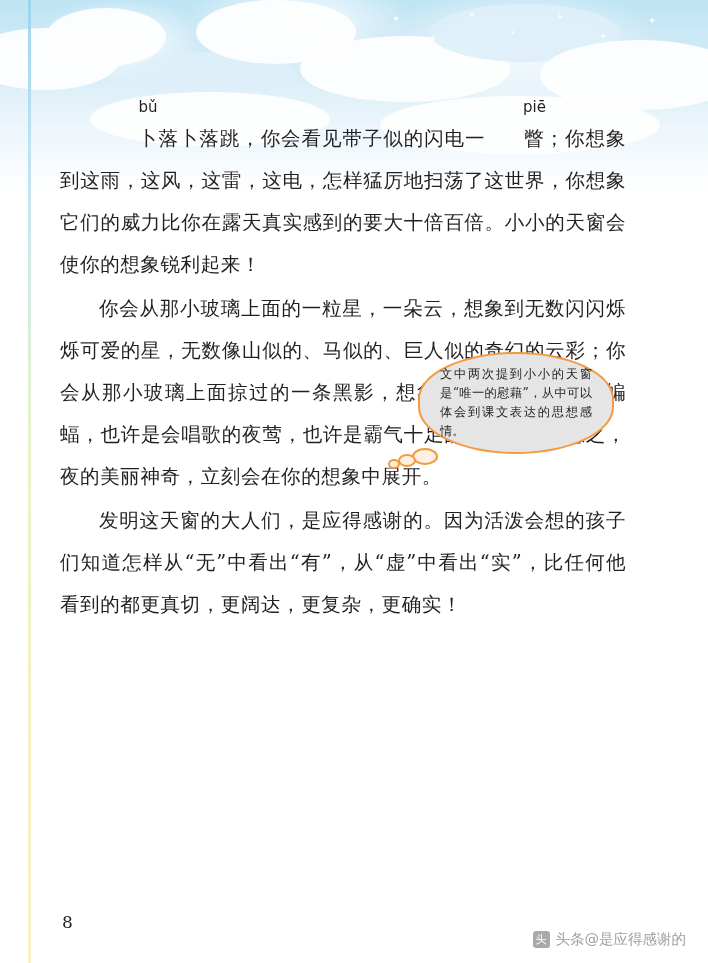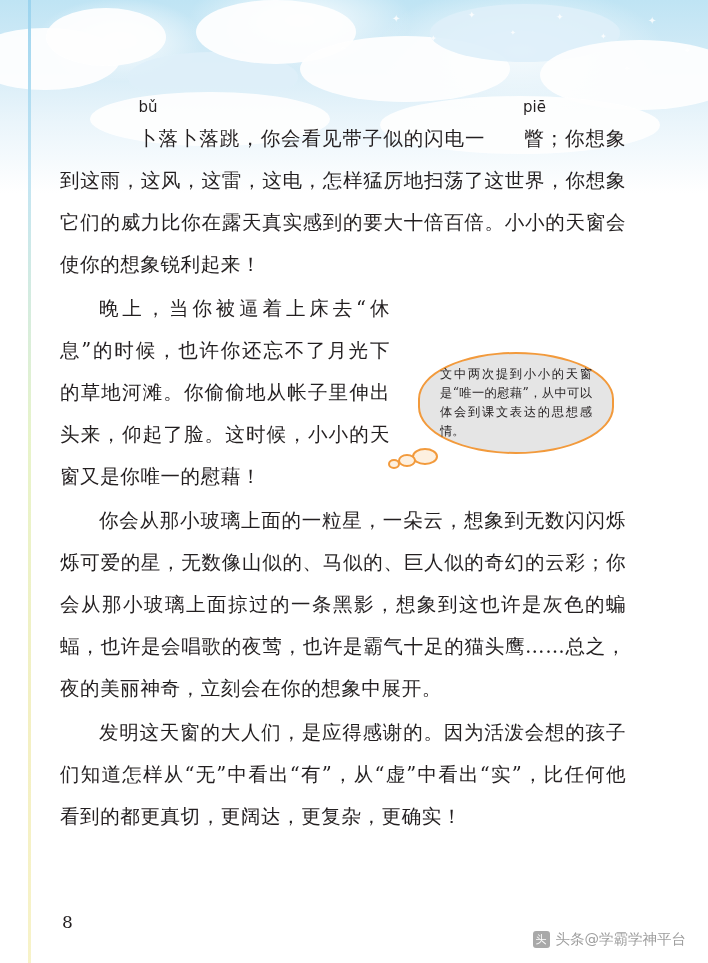--- a/index.html
+++ b/index.html
@@ -204,23 +204,20 @@
   <div class="star" style="left:624px; top:64px; font-size:7px;">✦</div>
 
   <div class="left-stripe"></div>
 
   <div class="content">
 
     <p class="para indent">
       <span class="ruby"><span class="rt">bǔ</span><span>卜</span></span><span>落卜落跳，你会看见带子似的闪电一</span><span class="ruby"><span class="rt">piē</span><span>瞥</span></span><span>；你想象到这雨，这风，这雷，这电，怎样猛厉地扫荡了这世界，你想象它们的威力比你在露天真实感到的要大十倍百倍。小小的天窗会使你的想象锐利起来！</span>
     </p>
 
-    <p class="para indent">
-      <span class="wrap-float"></span><span>晚上，当你被逼着上床去“休息”的时候，也许你还忘不了月光下的草地河滩。你偷偷地从帐子里伸出头来，仰起了脸。这时候，小小的天窗又是你唯一的慰藉！</span>
-    </p>
 
     <p class="para indent">
       <span>你会从那小玻璃上面的一粒星，一朵云，想象到无数闪闪烁烁可爱的星，无数像山似的、马似的、巨人似的奇幻的云彩；你会从那小玻璃上面掠过的一条黑影，想象到这也许是灰色的蝙蝠，也许是会唱歌的夜莺，也许是霸气十足的猫头鹰……总之，夜的美丽神奇，立刻会在你的想象中展开。</span>
     </p>
 
     <p class="para indent">
       <span>发明这天窗的大人们，是应得感谢的。因为活泼会想的孩子们知道怎样从“无”中看出“有”，从“虚”中看出“实”，比任何他看到的都更真切，更阔达，更复杂，更确实！</span>
     </p>
 
   </div>
@@ -229,16 +226,16 @@
     <div class="bubble-text">文中两次提到小小的天窗是“唯一的慰藉”，从中可以体会到课文表达的思想感情。</div>
   </div>
   <div class="bub-dot d1"></div>
   <div class="bub-dot d2"></div>
   <div class="bub-dot d3"></div>
 
   <div class="page-number">8</div>
 
   <div class="watermark">
     <div class="wm-logo">头</div>
-    <div>头条@学霸学神平台</div>
+    <div>头条@是应得感谢的</div>
   </div>
 
 </div>
 
 </body></html>

